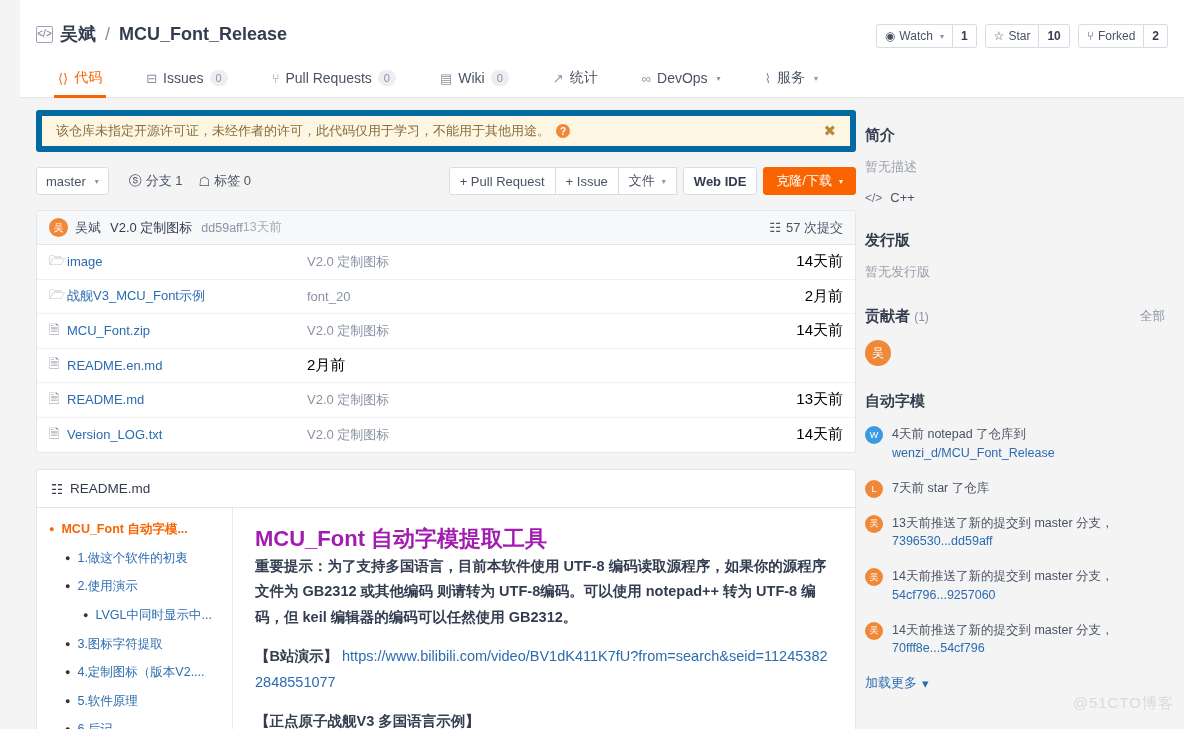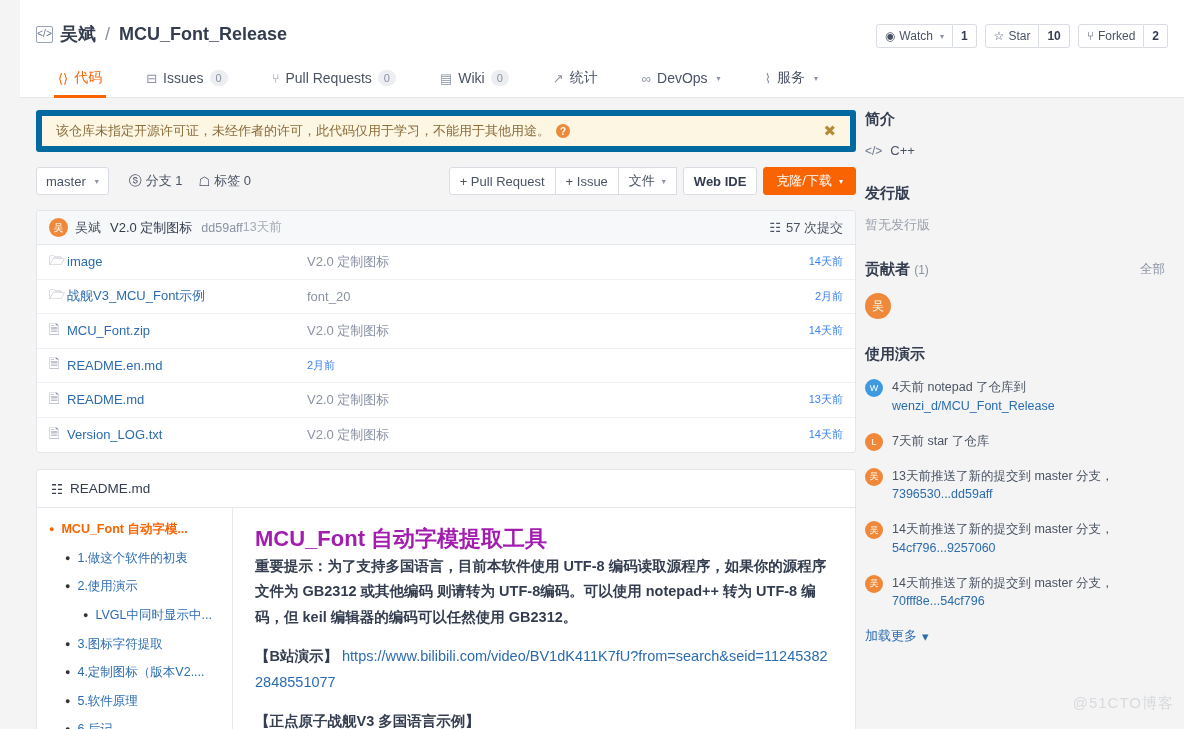--- a/index.html
+++ b/index.html
@@ -56,21 +56,21 @@
   .tab .tcount {
     font-size: 11px; background: #eceef1; color: #8a92a3;
     border-radius: 9px; padding: 1px 6px; line-height: 1.3;
   }
   .tab .ticon { font-size: 13px; color: #8a92a3; }
   .tab.active .ticon { color: #fa6400; }
 
   
   .main { position: absolute; left: 20px; top: 110px; width: 1164px; }
   .left { position: absolute; left: 16px; top: 0; width: 820px; }
-  .right { position: absolute; left: 845px; top: 0; width: 300px; }
+  .right { position: absolute; left: 845px; top: 16px; width: 300px; }
 
   
   .notice {
     position: relative; background: #fdf6e3; border: 6px solid #0369a1;
     border-radius: 3px; height: 42px; display: flex; align-items: center;
     padding: 0 14px; font-size: 13px; color: #8a6d3b;
   }
   .notice .qmark {
     display: inline-flex; width: 14px; height: 14px; border-radius: 50%;
     background: #f0883a; color: #fff; font-size: 10px;
@@ -122,21 +122,21 @@
   .commitrow .count { margin-left: auto; color: #4a5364; display: flex; align-items: center; gap: 5px; }
 
   .frow {
     height: 34.5px; display: flex; align-items: center; padding: 0 12px;
     border-bottom: 1px solid #f0f1f4; font-size: 13px;
   }
   .frow:last-child { border-bottom: none; }
   .frow .ficon { width: 18px; color: #8a92a3; font-size: 13px; }
   .frow .fname { color: #2b6cb0; width: 240px; overflow: hidden; white-space: nowrap; }
   .frow .fmsg { color: #8a92a3; flex: 1; }
-  .frow .ftime { color: #3b82f6; font-size: 11px; }
+  .frow .ftime { color: #000000; font-size: 15px; }
 
   
   .readme { margin-top: 16px; border: 1px solid #e3e6eb; border-radius: 3px; background: #fff; }
   .readme-head {
     height: 38px; display: flex; align-items: center; gap: 7px; padding: 0 14px;
     border-bottom: 1px solid #e3e6eb; font-size: 13.5px; color: #333d4f;
   }
   .readme-body { display: flex; min-height: 200px; }
   .toc { width: 196px; border-right: 1px solid #e8eaee; padding: 14px 10px 10px 10px; }
   .toc ul { list-style: none; }
@@ -403,20 +403,21 @@
             <p>【正点原子战舰V3 多国语言示例】</p>
           </div>
         </div>
       </div>
     </div>
 
     <div class="right">
 
       <div class="sec">
         <div class="sec-title">简介</div>
+        <div class="muted">暂无描述</div>
         <div class="lang">
           <span class="ci">&lt;/&gt;</span>
           <span>C++</span>
         </div>
       </div>
 
       <div class="sec">
         <div class="sec-title">发行版</div>
         <div class="muted">暂无发行版</div>
       </div>
@@ -428,21 +429,21 @@
             <span class="count">(1)</span>
           </div>
           <div class="all">全部</div>
         </div>
         <div class="contrib">
           <div class="avatar">吴</div>
         </div>
       </div>
 
       <div class="sec">
-        <div class="sec-title">使用演示</div>
+        <div class="sec-title">自动字模</div>
         <div class="feed">
 
           <div class="feed-item">
             <div class="av" style="background:#3d9ae0">W</div>
             <div class="txt">
               <span>4天前 notepad 了仓库到 </span><a href="#">wenzi_d/MCU_Font_Release</a>
             </div>
           </div>
 
           <div class="feed-item">

